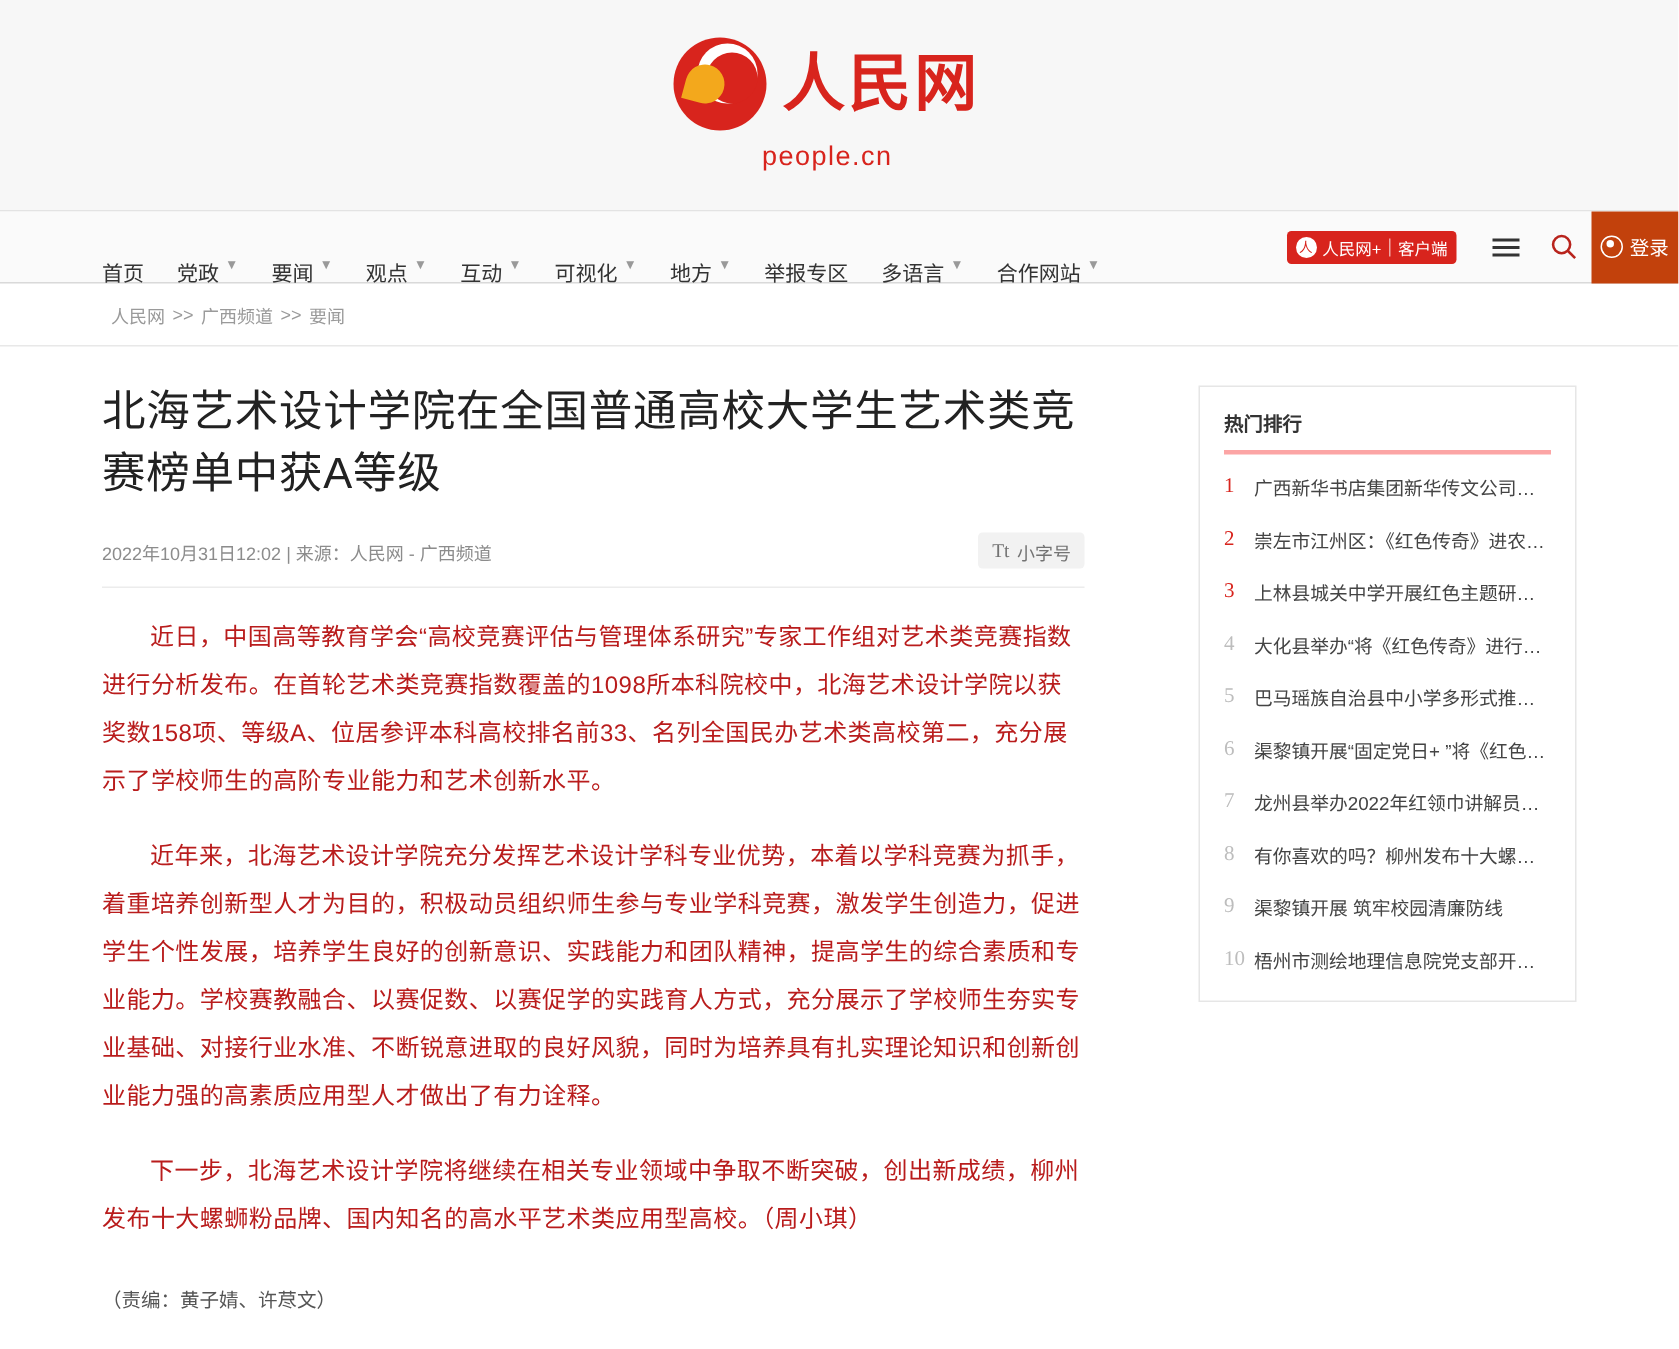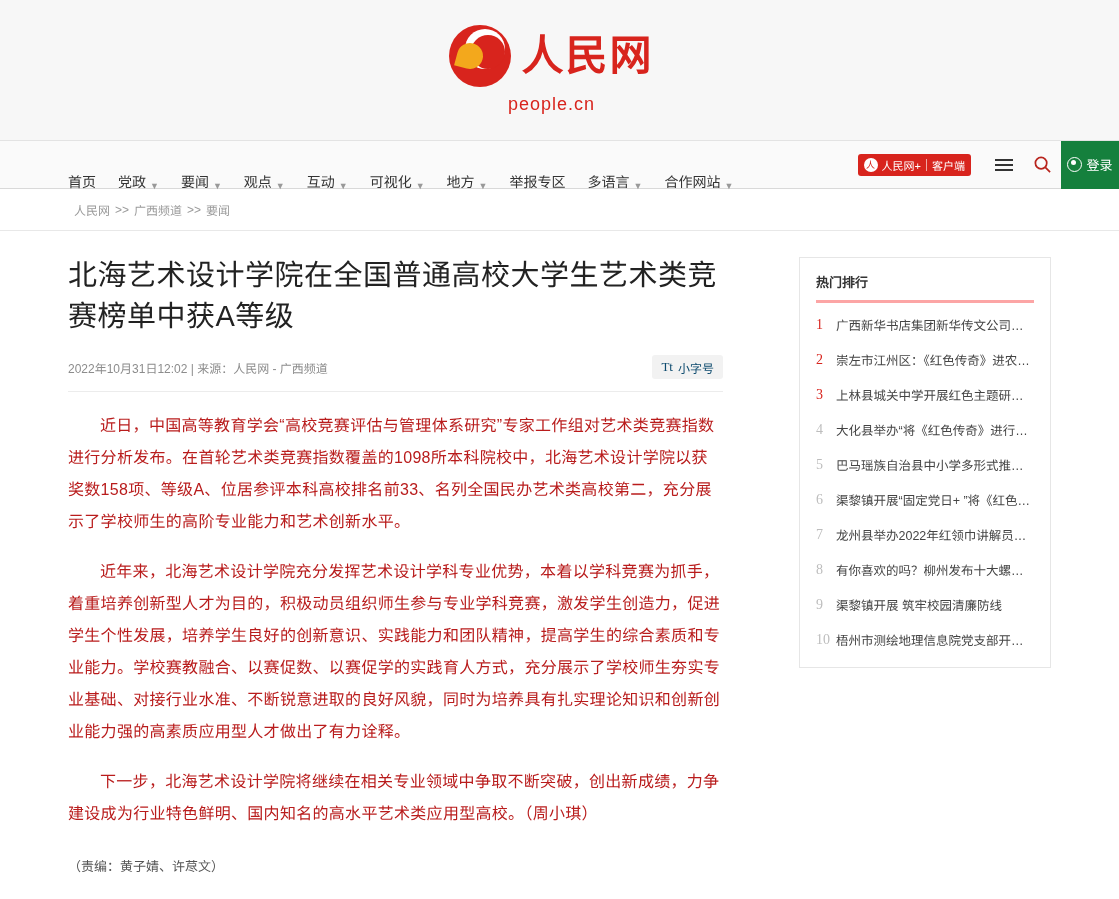--- a/index.html
+++ b/index.html
@@ -105,21 +105,21 @@
     display: flex;
     align-items: center;
     flex: 1;
   }
   .nav-item {
     font-size: 14px;
     color: #333;
     margin-right: 22px;
     white-space: nowrap;
     display: flex;
-    align-items: flex-end;
+    align-items: flex-start;
     cursor: pointer;
     margin-top: 32px;
   }
   .nav-item .caret {
     font-size: 9px;
     margin-left: 4px;
     color: #999;
   }
   .nav-right {
     display: flex;
@@ -165,21 +165,21 @@
   .hamburger span {
     display: block;
     width: 18px;
     height: 2px;
     background: #333;
     margin: 3px 0;
   }
   .login-btn {
     width: 58px;
     height: 48px;
-    background: #15803d;
+    background: #c2410c;
     color: #fff;
     font-size: 13px;
     display: flex;
     align-items: center;
     justify-content: center;
     cursor: pointer;
   }
   .login-btn .person {
     width: 13px;
     height: 13px;
@@ -245,21 +245,21 @@
     color: #8c8c8c;
   }
   .fontsize-ctl {
     display: flex;
     align-items: center;
     background: #f2f2f2;
     border-radius: 3px;
     height: 24px;
     padding: 0 9px;
     font-size: 12px;
-    color: #0c4a6e;
+    color: #737373;
     cursor: pointer;
   }
   .fontsize-ctl .tt {
     font-family: "Liberation Serif", serif;
     margin-right: 5px;
     font-size: 13px;
   }
   .body-text p {
     font-size: 16px;
     line-height: 2.0;
@@ -420,21 +420,21 @@
       <div class="meta">2022年10月31日12:02 | 来源：人民网 - 广西频道</div>
       <div class="fontsize-ctl">
         <span class="tt">Tt</span>
         <span>小字号</span>
       </div>
     </div>
 
     <div class="body-text">
       <p>近日，中国高等教育学会“高校竞赛评估与管理体系研究”专家工作组对艺术类竞赛指数进行分析发布。在首轮艺术类竞赛指数覆盖的1098所本科院校中，北海艺术设计学院以获奖数158项、等级A、位居参评本科高校排名前33、名列全国民办艺术类高校第二，充分展示了学校师生的高阶专业能力和艺术创新水平。</p>
       <p>近年来，北海艺术设计学院充分发挥艺术设计学科专业优势，本着以学科竞赛为抓手，着重培养创新型人才为目的，积极动员组织师生参与专业学科竞赛，激发学生创造力，促进学生个性发展，培养学生良好的创新意识、实践能力和团队精神，提高学生的综合素质和专业能力。学校赛教融合、以赛促数、以赛促学的实践育人方式，充分展示了学校师生夯实专业基础、对接行业水准、不断锐意进取的良好风貌，同时为培养具有扎实理论知识和创新创业能力强的高素质应用型人才做出了有力诠释。</p>
-      <p>下一步，北海艺术设计学院将继续在相关专业领域中争取不断突破，创出新成绩，力争建设成为行业特色鲜明、国内知名的高水平艺术类应用型高校。（周小琪）</p>
+      <p>下一步，北海艺术设计学院将继续在相关专业领域中争取不断突破，创出新成绩，柳州发布十大螺蛳粉品牌、国内知名的高水平艺术类应用型高校。（周小琪）</p>
     </div>
 
     <div class="editor">（责编：黄子婧、许荩文）</div>
 
   </div>
 
   <div class="sidebar">
     <div class="rank-box">
       <div class="rank-title">热门排行</div>
 

